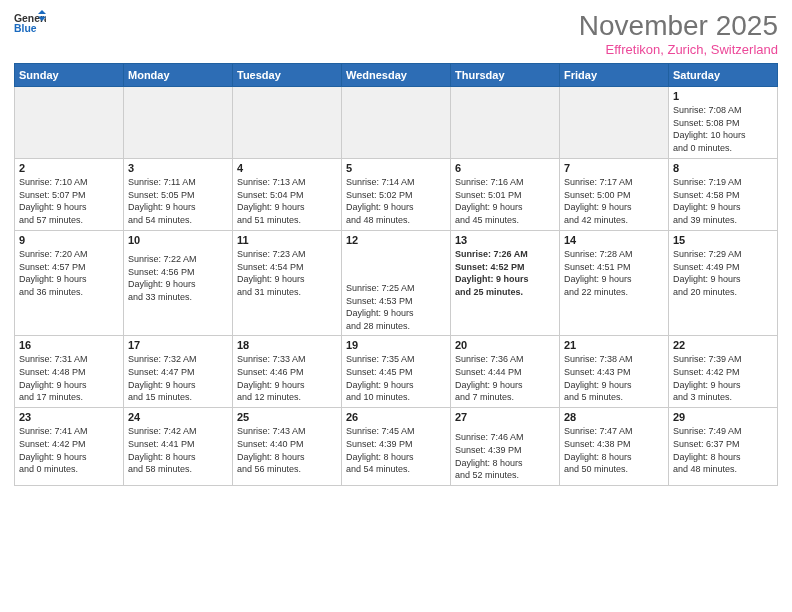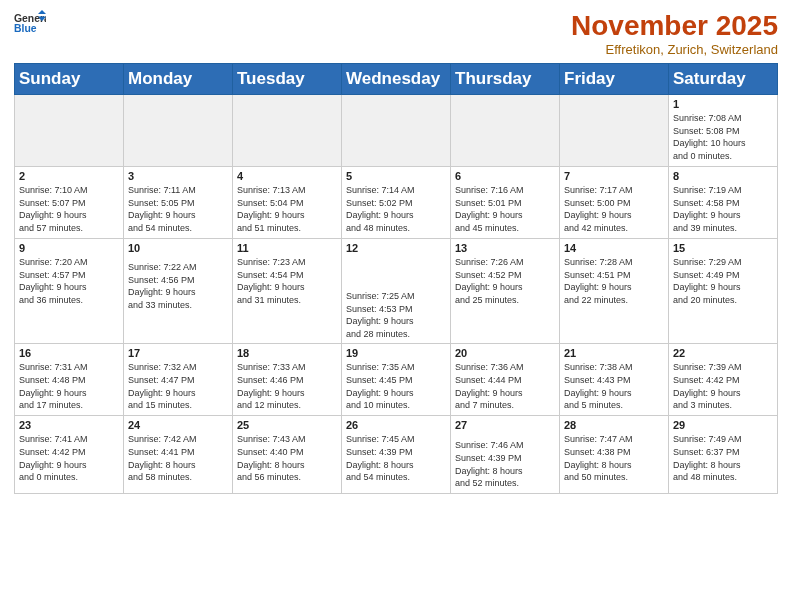--- a/index.html
+++ b/index.html
@@ -29,37 +29,37 @@
     }
     .logo-icon {
       width: 32px;
       height: 28px;
     }
     .title-block {
       text-align: right;
     }
     .month-title {
       font-size: 28px;
-      font-weight: bold;
-      color: #c2410c;
+      font-weight: normal;
+      color: #737373;
     }
     .location {
       font-size: 13px;
-      color: #a16207;
+      color: #ec4899;
     }
     .calendar {
       width: 100%;
       border-collapse: collapse;
       border: 1px solid #ccc;
       table-layout: fixed;
     }
     .calendar th {
       background: #2d6db5;
       color: #fff;
-      font-size: 17px;
+      font-size: 11px;
       font-weight: bold;
       padding: 5px 4px;
       text-align: left;
       border: 1px solid #2060a0;
       margin-top: 28px;
     }
     .calendar td {
       vertical-align: top;
       border: 1px solid #ccc;
       padding: 3px 4px;
@@ -206,21 +206,21 @@
           </td>
           <td>
             <span class="day-num">12</span>
             <div class="day-info" style="white-space: pre-line; margin-top: 36px;">Sunrise: 7:25 AM
 Sunset: 4:53 PM
 Daylight: 9 hours
 and 28 minutes.</div>
           </td>
           <td>
             <span class="day-num">13</span>
-            <div class="day-info" style="white-space: pre-line;">Sunrise: 7:26 AM
+            <div class="day-info" style="white-space: pre-line; font-weight: bold;">Sunrise: 7:26 AM
 Sunset: 4:52 PM
 Daylight: 9 hours
 and 25 minutes.</div>
           </td>
           <td>
             <span class="day-num">14</span>
             <div class="day-info" style="white-space: pre-line;">Sunrise: 7:28 AM
 Sunset: 4:51 PM
 Daylight: 9 hours
 and 22 minutes.</div>

